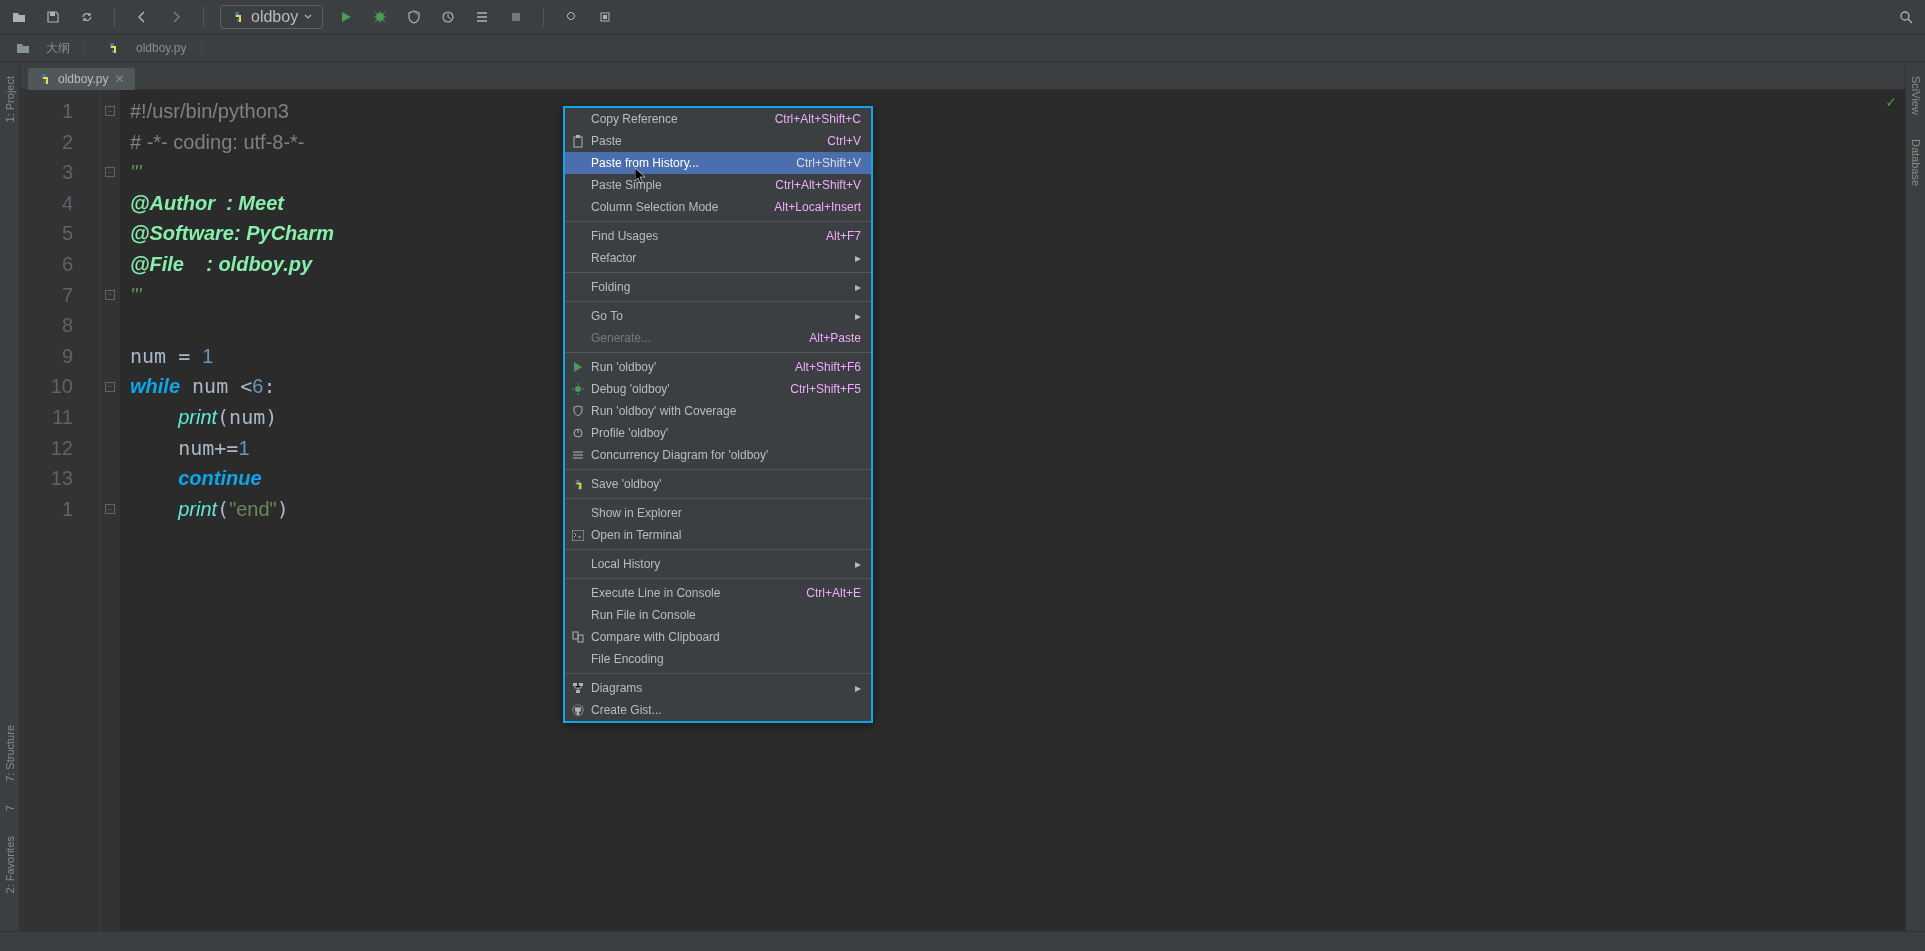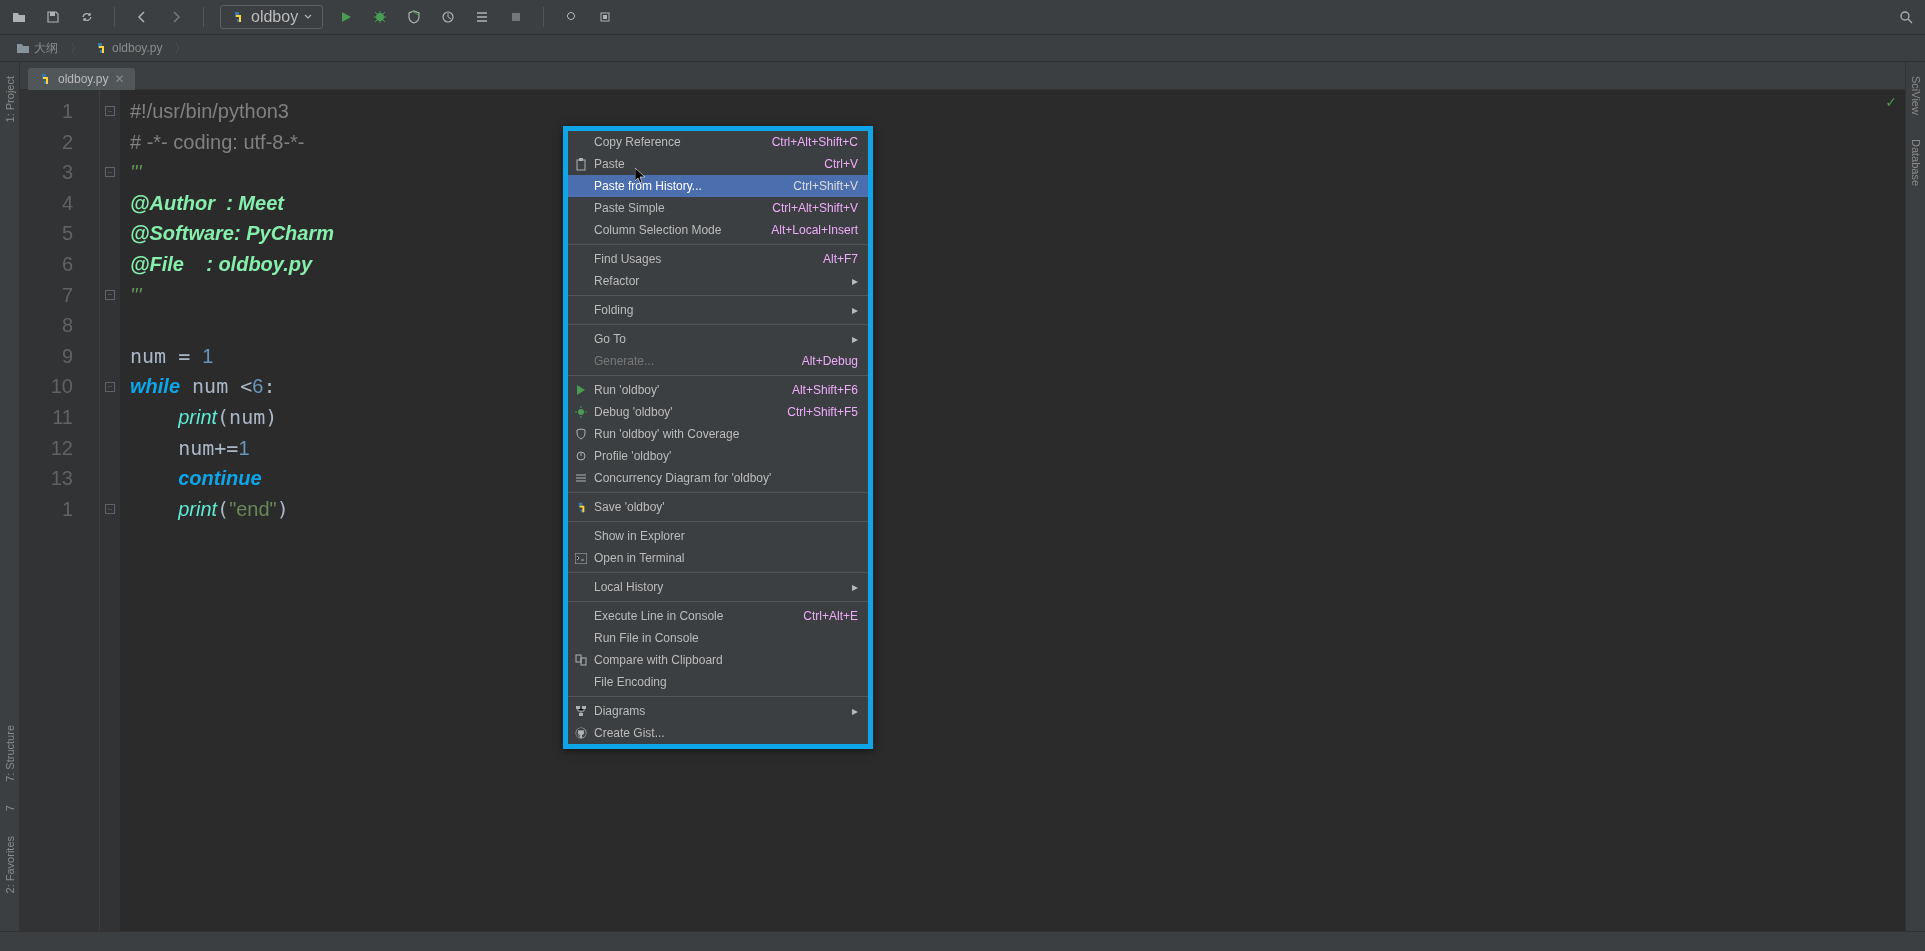--- a/index.html
+++ b/index.html
@@ -2,21 +2,21 @@
 <html><head>
 <meta charset="utf-8">
 <style>
 * { margin:0; padding:0; box-sizing:border-box; font-family:"Segoe UI",Arial,sans-serif; }
 body { background:#2b2b2b; color:#bbbbbb; width:1925px; height:951px; overflow:hidden; position:relative; }
 .toolbar { height:35px; background:#3c3f41; display:flex; align-items:center; padding:0 8px; gap:12px; border-bottom:1px solid #323232; }
 .tb-btn { width:22px; height:22px; display:flex; align-items:center; justify-content:center; color:#afb1b3; cursor:pointer; }
 .tb-sep { width:1px; height:20px; background:#515658; margin:0 4px; }
 .run-config { display:flex; align-items:center; gap:6px; border:1px solid #5e6060; border-radius:3px; padding:2px 10px; height:24px; color:#bbbbbb; }
 .breadcrumb { height:27px; background:#3c3f41; display:flex; align-items:center; padding:0 10px; gap:6px; font-size:12px; color:#8a8a8a; border-bottom:1px solid #323232;}
-.breadcrumb .crumb { display:flex; align-items:center; gap:4px; padding:2px 6px; }
+.breadcrumb .crumb { display:flex; align-items:center; gap:16px; padding:2px 6px; }
 .breadcrumb .sep { color:#5c5c5c; }
 .main { display:flex; height:calc(100% - 62px - 20px); }
 .left-tool { width:20px; background:#3c3f41; border-right:1px solid #323232; display:flex; flex-direction:column; align-items:center; padding-top:8px; gap:12px;}
 .left-tool .vlabel { writing-mode:vertical-rl; transform:rotate(180deg); font-size:11px; color:#8a8a8a; cursor:pointer; padding:6px 2px;}
 .right-tool { width:20px; background:#3c3f41; border-left:1px solid #323232; display:flex; flex-direction:column; align-items:center; padding-top:8px; gap:12px;}
 .right-tool .vlabel { writing-mode:vertical-rl; font-size:11px; color:#8a8a8a; cursor:pointer; padding:6px 2px;}
 .editor-area { flex:1; display:flex; flex-direction:column; background:#2b2b2b; }
 .tabs { height:28px; background:#3c3f41; display:flex; align-items:flex-end; padding-left:8px; border-bottom:1px solid #323232;}
 .tab { display:flex; align-items:center; gap:6px; padding:4px 10px; background:#515658; color:#bbbbbb; font-size:12px; border-top-left-radius:3px; border-top-right-radius:3px; margin-bottom:-1px;}
 .tab .close { color:#8a8a8a; font-size:12px; cursor:pointer;}
@@ -29,21 +29,21 @@
 .code { flex:1; padding:6px 10px; font-family:Consolas,monospace; font-size:20px; line-height:30.6px; white-space:pre; color:#a9b7c6; position:relative;}
 .code .comment { color:#808080; }
 .code .docstr { color:#629755; font-style:italic; }
 .code .docline { color:#86efac; font-style:italic;font-weight:bold;}
 .code .kw { color:#0ea5e9; font-weight:bold; font-style:italic;}
 .code .num { color:#6897bb; }
 .code .fn { color:#5eead4; font-style:italic;margin-top:12px;}
 .code .str { color:#6a8759; }
 .check { position:absolute; top:4px; right:8px; color:#499c54; font-size:14px;}
 .statusbar { height:20px; background:#3c3f41; position:absolute; bottom:0; left:0; right:0; border-top:1px solid #323232;}
-.ctx-menu { position:absolute; top:126px; left:563px; width:310px; background:#3c3f41; border:5px solid #0ea5e9; box-shadow:0 2px 8px rgba(0,0,0,0.5); font-size:12px; z-index:1000;}
+.ctx-menu { position:absolute; top:106px; left:563px; width:310px; background:#3c3f41; border:2px solid #0ea5e9; box-shadow:0 2px 8px rgba(0,0,0,0.5); font-size:12px; z-index:1000;}
 .ctx-item { display:flex; align-items:center; height:22px; padding:0 10px 0 26px; color:#bbbbbb; cursor:pointer; position:relative;}
 .ctx-item.sel { background:#4b6eaf; color:#ffffff; }
 .ctx-item.disabled { color:#787878; }
 .ctx-item .shortcut { margin-left:auto; color:#f0abfc; }
 .ctx-item.sel .shortcut { color:#dddddd;text-align:right; }
 .ctx-sep { height:1px; background:#515658; margin:3px 0; }
 .ctx-item .arrow { margin-left:auto; color:#bbbbbb; }
 .ctx-item .ico { position:absolute; left:6px; width:14px; height:14px; display:flex; align-items:center; justify-content:center;}
 svg { display:block; }
 .cursor { position:absolute; top:176px; left:72px; width:12px; height:18px; pointer-events:none; z-index:2000;}
@@ -295,21 +295,21 @@
       <span>Folding</span>
       <span class="arrow">▸</span>
     </div>
     <div class="ctx-sep"></div>
     <div class="ctx-item">
       <span>Go To</span>
       <span class="arrow">▸</span>
     </div>
     <div class="ctx-item disabled">
       <span>Generate...</span>
-      <span class="shortcut">Alt+Debug</span>
+      <span class="shortcut">Alt+Paste</span>
     </div>
     <div class="ctx-sep"></div>
     <div class="ctx-item">
       <span class="ico">
         <svg width="10" height="10" viewBox="0 0 10 10">
           <path d="M1 0l8 5-8 5z" fill="#499c54"></path>
         </svg>
       </span>
       <span>Run 'oldboy'</span>
       <span class="shortcut">Alt+Shift+F6</span>

